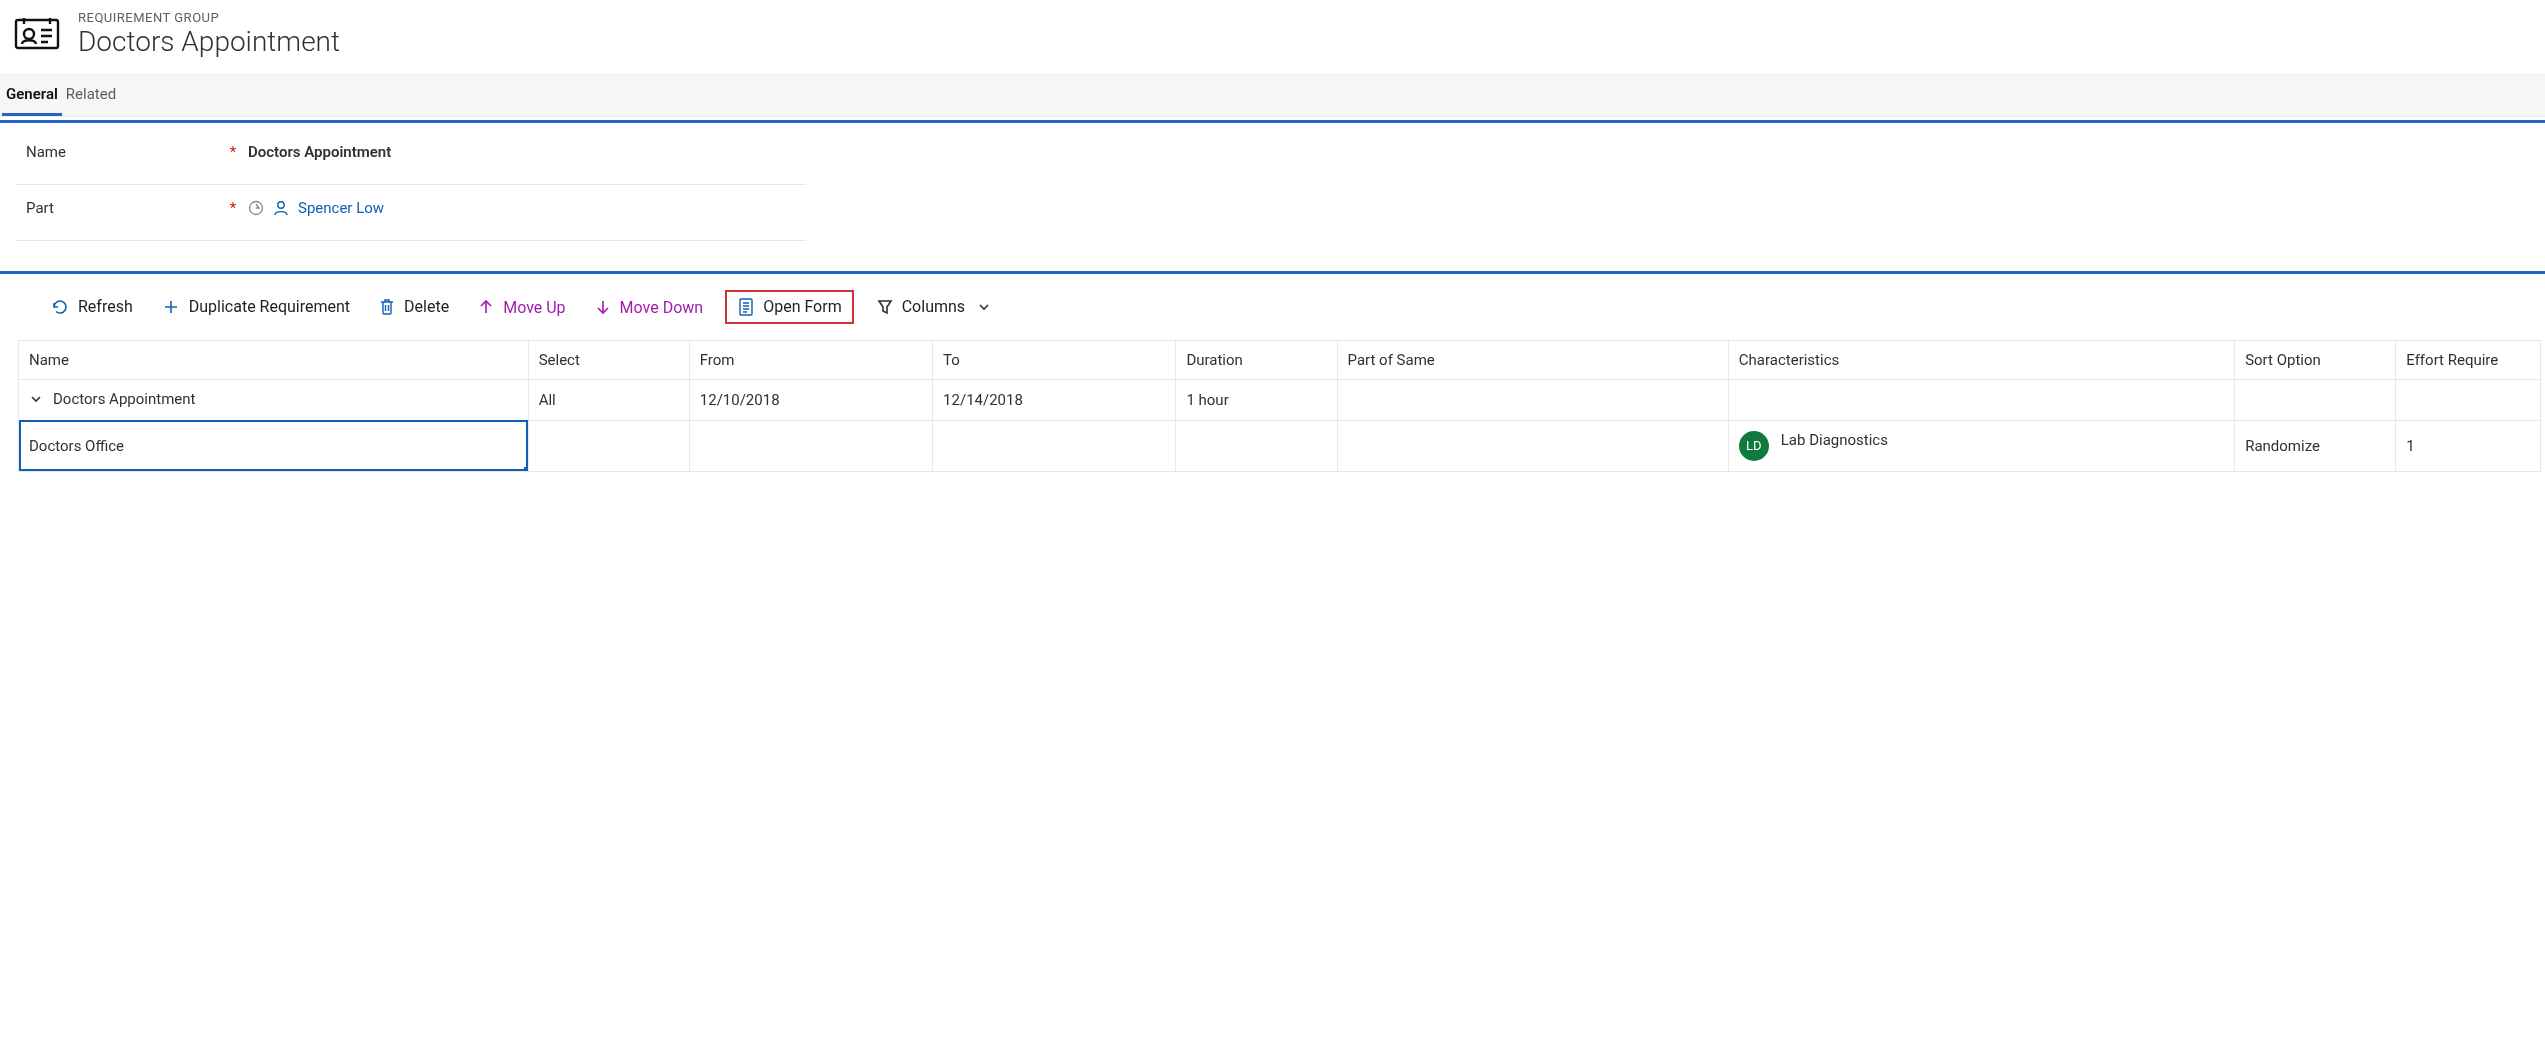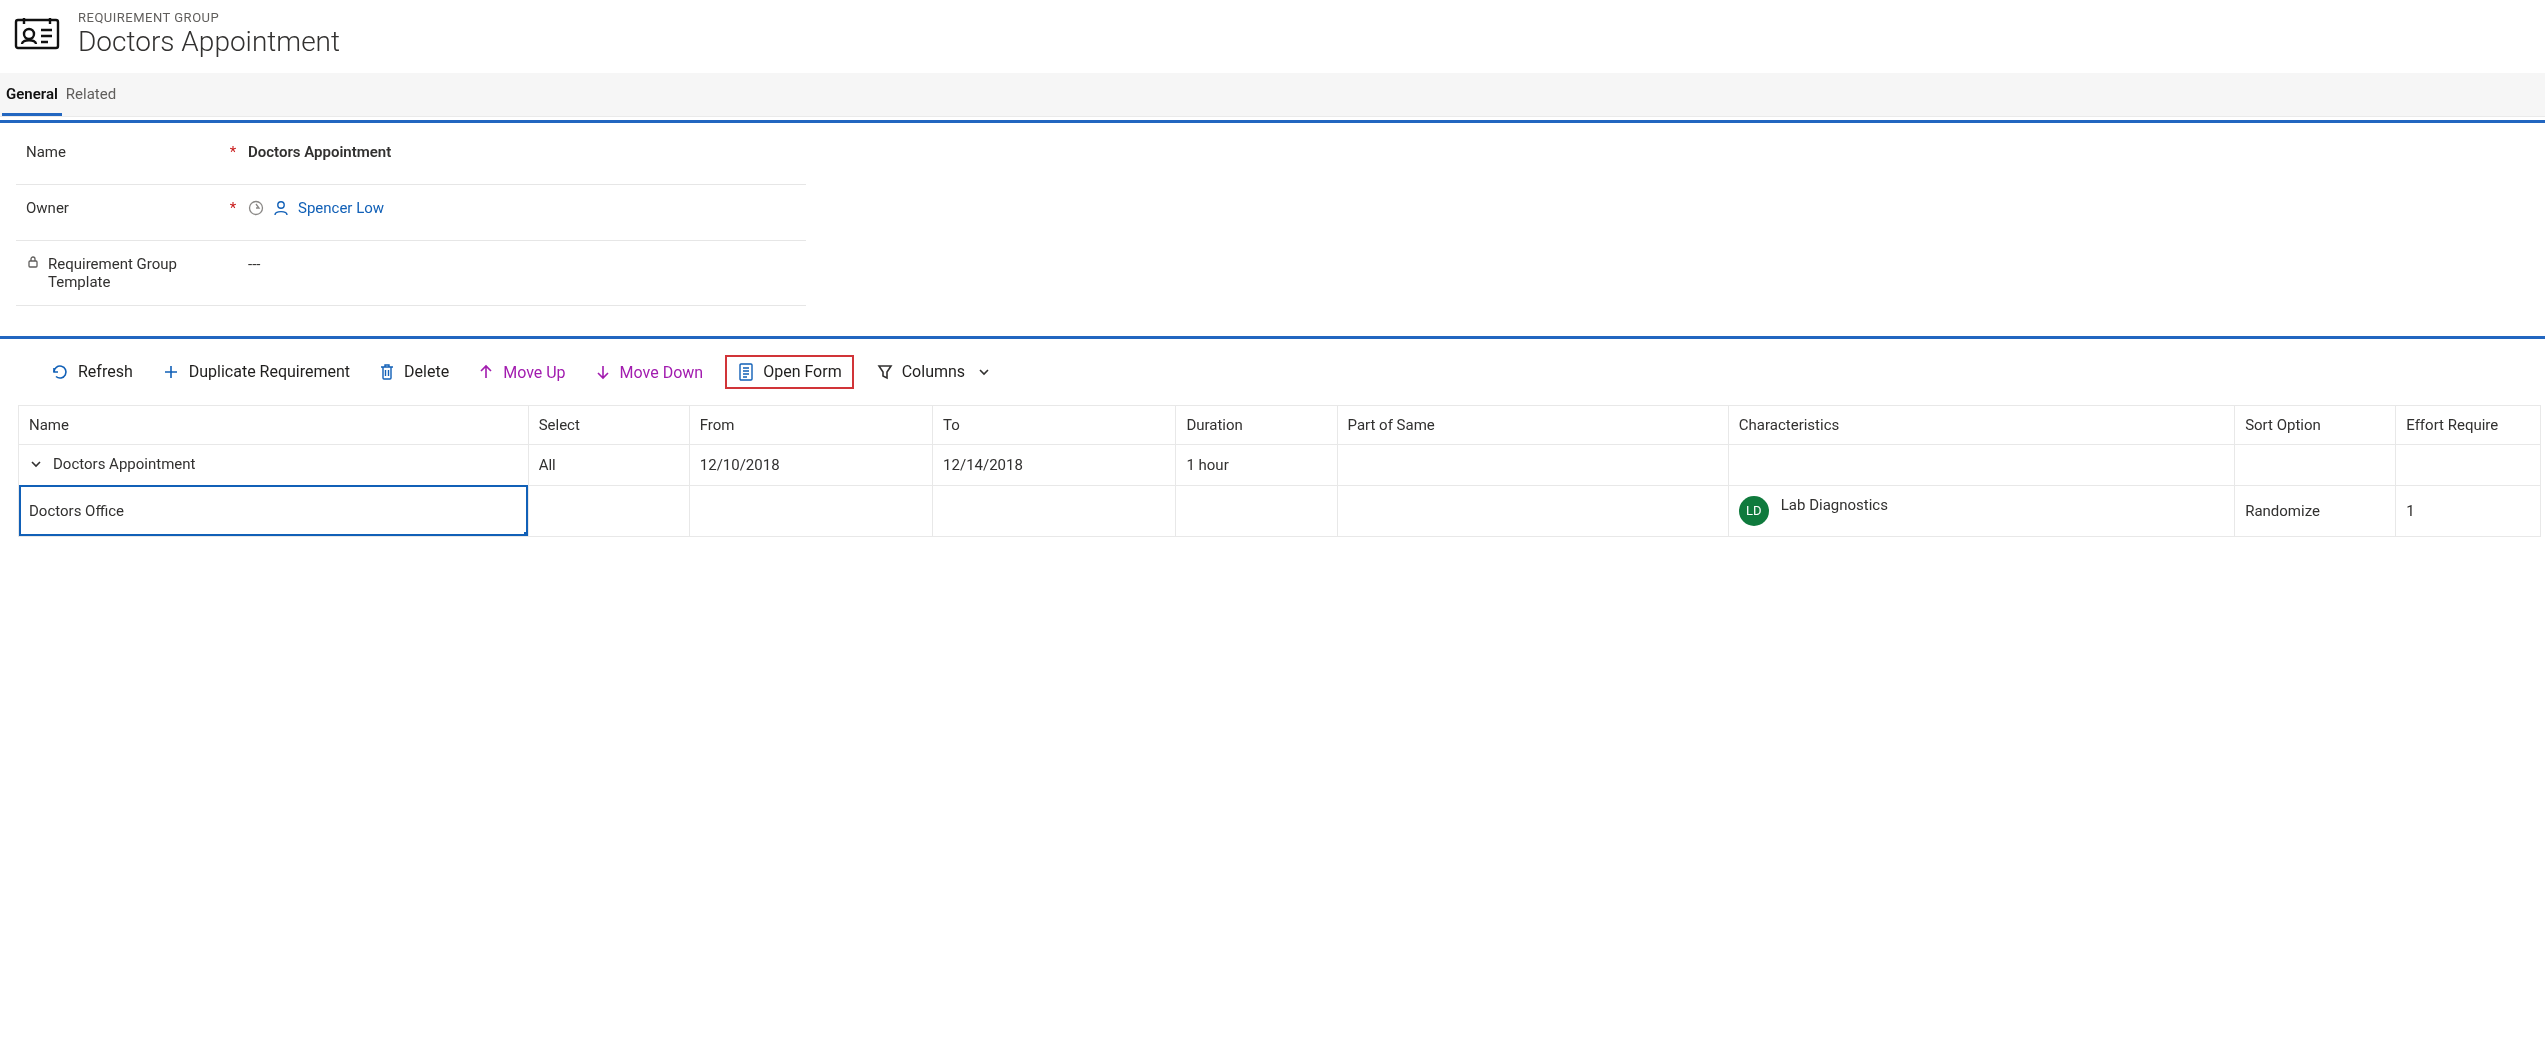--- a/index.html
+++ b/index.html
@@ -211,53 +211,40 @@
     <div class="field-row">
       <div class="field-label">
         <span>Name</span>
       </div>
       <span class="required-asterisk">*</span>
       <div class="field-value bold">Doctors Appointment</div>
     </div>
 
     <div class="field-row">
       <div class="field-label">
-        <span>Owner</span>
+        <span>Part</span>
       </div>
       <span class="required-asterisk">*</span>
       <div class="field-value">
         <span class="muted-icon">
           <svg width="16" height="16" viewBox="0 0 16 16" fill="none" stroke="currentColor" stroke-width="1.3">
               <circle cx="8" cy="8" r="6.5"></circle>
               <path d="M8 4 L11 8 L8 8"></path>
             </svg>
         </span>
         <span class="muted-icon" style="color:#1160b7">
           <svg width="18" height="18" viewBox="0 0 18 18" fill="none" stroke="currentColor" stroke-width="1.4">
               <circle cx="9" cy="6" r="3.2"></circle>
               <path d="M3 16 C3 11.5 15 11.5 15 16"></path>
             </svg>
         </span>
         <span class="link">Spencer Low</span>
       </div>
     </div>
 
-    <div class="field-row">
-      <div class="field-label">
-        <span class="lock-icon">
-          <svg width="14" height="14" viewBox="0 0 14 14" fill="none" stroke="currentColor" stroke-width="1.3">
-              <rect x="3" y="6" width="8" height="6" rx="1"></rect>
-              <path d="M5 6 V4 a2 2 0 0 1 4 0 V6"></path>
-            </svg>
-        </span>
-        <span>Requirement Group Template</span>
-      </div>
-      <span class="required-asterisk">&nbsp;</span>
-      <div class="field-value dashes">---</div>
-    </div>
 
   </div>
 </div>
 
 <div class="subgrid">
 
   <div class="subgrid-toolbar">
     <span class="cmd icon-blue">
       <svg width="20" height="20" viewBox="0 0 20 20" fill="none" stroke="currentColor" stroke-width="1.6">
           <path d="M4 10 a6 6 0 1 1 2 4.5"></path>

